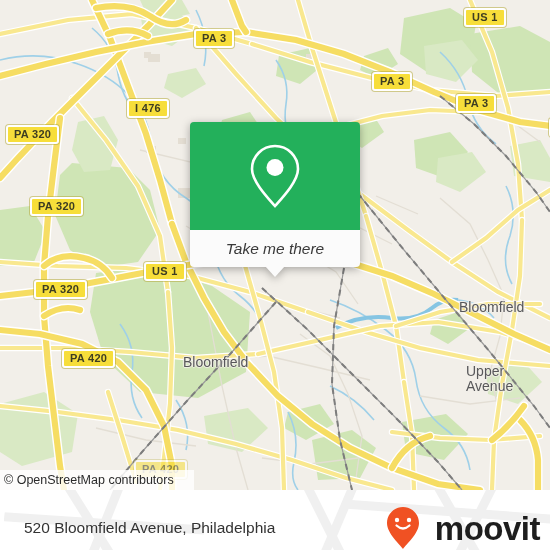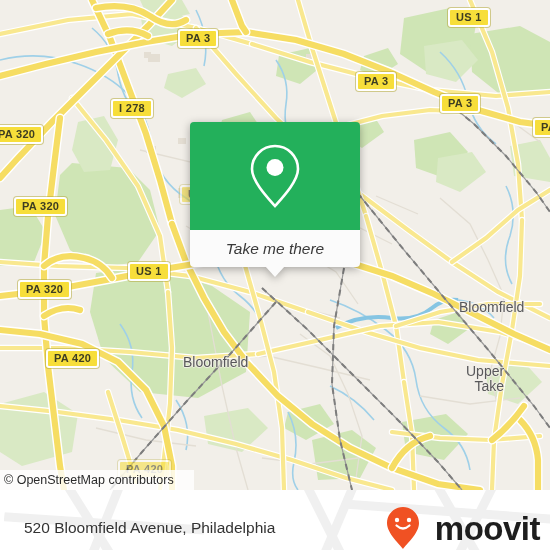--- a/index.html
+++ b/index.html
@@ -26,34 +26,35 @@
     color:#3d3d22;
     font-weight:bold;
     font-size:11px;
     line-height:15px;
     height:19px;
     padding:0 6px;
     white-space:nowrap;
     text-align:center;
     box-shadow:0 0 0 1px rgba(180,170,60,.55);
     letter-spacing:.3px;
+    margin-left:16px;
   }
   .shield.pale{ opacity:.55; }
 
   
   .place{
     position:absolute;
     color:#58585a;
     font-size:14px;
     white-space:nowrap;
     text-shadow:
       1px 0 1px #f2efe9, -1px 0 1px #f2efe9,
       0 1px 1px #f2efe9, 0 -1px 1px #f2efe9;
   }
-  .place.two-line{ line-height:15px; text-align:right; }
+  .place.two-line{ line-height:15px; text-align:left; }
 
   
   #osm-attrib{
     position:absolute; left:0; bottom:0;
     background:rgba(255,255,255,.80);
     color:#2a2a2a;
     font-size:12.5px;
     line-height:20px;
     padding:0 20px 0 4px;
     white-space:nowrap;
@@ -338,40 +339,40 @@
       <path class="raill" d="M440 96 L474 124 L506 156 L536 192 L550 212"></path>
       <path class="rail" d="M440 96 L474 124 L506 156 L536 192 L550 212"></path>
     </g>
   </svg>
 
   <div id="shield-layer">
       <div class="shield" style="left: 178px; top: 29px;">PA 3</div>
       <div class="shield" style="left: 356px; top: 72px;">PA 3</div>
       <div class="shield" style="left: 440px; top: 94px;">PA 3</div>
       <div class="shield" style="left: 448px; top: 8px;">US 1</div>
-      <div class="shield" style="left: 111px; top: 99px;">I 278</div>
+      <div class="shield" style="left: 111px; top: 99px;">I 476</div>
       <div class="shield" style="left: -10px; top: 125px;">PA 320</div>
       <div class="shield" style="left: 14px; top: 197px;">PA 320</div>
       <div class="shield" style="left: 18px; top: 280px;">PA 320</div>
       <div class="shield" style="left: 128px; top: 262px;">US 1</div>
       <div class="shield pale" style="left: 180px; top: 185px;">US 1</div>
       <div class="shield" style="left: 533px; top: 118px;">PA</div>
       <div class="shield" style="left: 46px; top: 349px;">PA 420</div>
       <div class="shield pale" style="left: 118px; top: 460px;">PA 420</div>
     </div>
   <div id="place-layer">
       <div class="place" style="left: 183px; top: 354px;">
         <div>Bloomfield</div>
       </div>
       <div class="place" style="left: 459px; top: 299px;">
         <div>Bloomfield</div>
       </div>
       <div class="place two-line" style="left: 466px; top: 364px;">
         <div>Upper</div>
-        <div>Take</div>
+        <div>Avenue</div>
       </div>
     </div>
 
   <div id="poi-card">
     <div id="poi-card-top">
       <svg width="56" height="70" viewBox="0 0 56 70">
         <path d="M28 5 C15.3 5 5 15.3 5 28 C5 40 20 56 28 65 C36 56 51 40 51 28 C51 15.3 40.7 5 28 5 Z" fill="none" stroke="#ffffff" stroke-width="2.6"></path>
         <circle cx="28" cy="26.5" r="8.5" fill="#ffffff"></circle>
       </svg>
     </div>

